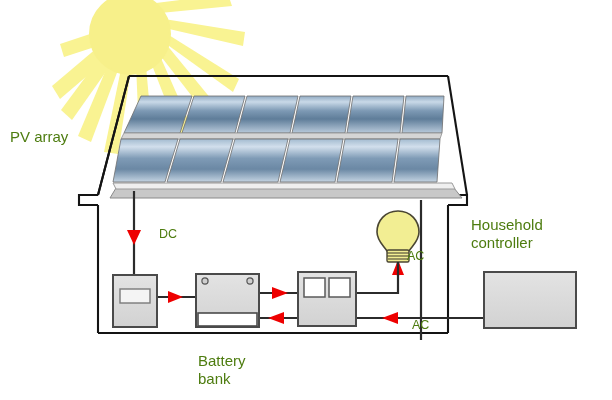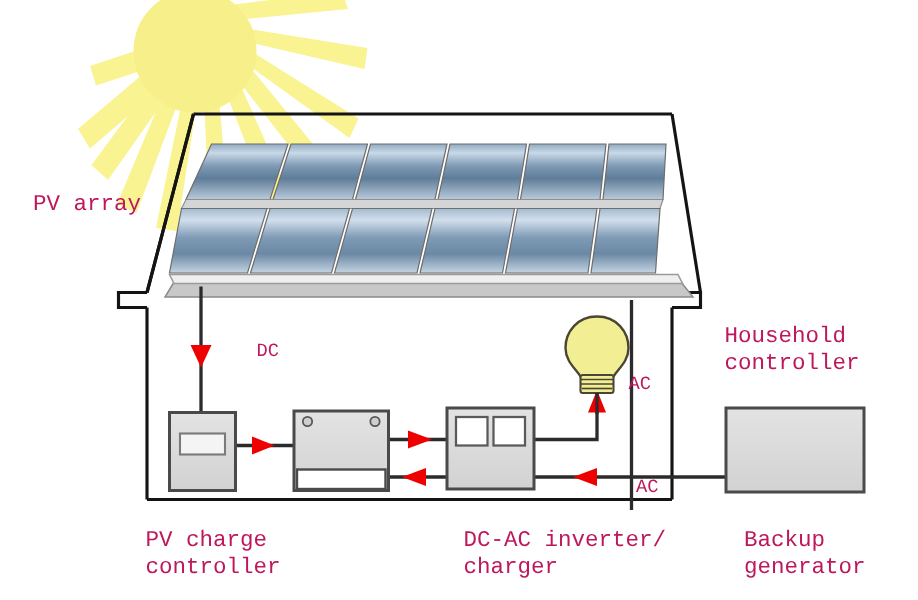--- a/index.html
+++ b/index.html
@@ -19,25 +19,24 @@
   }
   svg.canvas {
     position: absolute;
     left: 0;
     top: 0;
     width: 612px;
     height: 400px;
   }
   .lbl {
     position: absolute;
-    font-family: Liberation Mono, monospace;
-    color: #be185d;
+    font-family: Liberation Sans, sans-serif;
+    color: #4d7c0f;
     white-space: pre;
     line-height: 1.18;
-    margin-left: 12px;
   }
   .lbl-big {
     font-size: 15px;
   }
   .lbl-small {
     font-size: 12.5px;
   }
 </style>
 </head>
 <body>
@@ -203,23 +202,19 @@
 
   <div class="lbl lbl-big" style="left:471px; top:216px;">Household
 controller</div>
 
   <div class="lbl lbl-small" style="left:159px; top:227px;">DC</div>
 
   <div class="lbl lbl-small" style="left:407px; top:249px;">AC</div>
 
   <div class="lbl lbl-small" style="left:412px; top:318px;">AC</div>
 
-  <div class="lbl lbl-big" style="left:85px; top:352px;">PV charge
-controller</div>
-
-
-  <div class="lbl lbl-big" style="left:297px; top:352px;">DC-AC inverter/
-charger</div>
-
-  <div class="lbl lbl-big" style="left:484px; top:352px;">Backup
-generator</div>
+
+  <div class="lbl lbl-big" style="left:198px; top:352px;">Battery
+bank</div>
+
+
 
 </div>
 
 </body></html>

